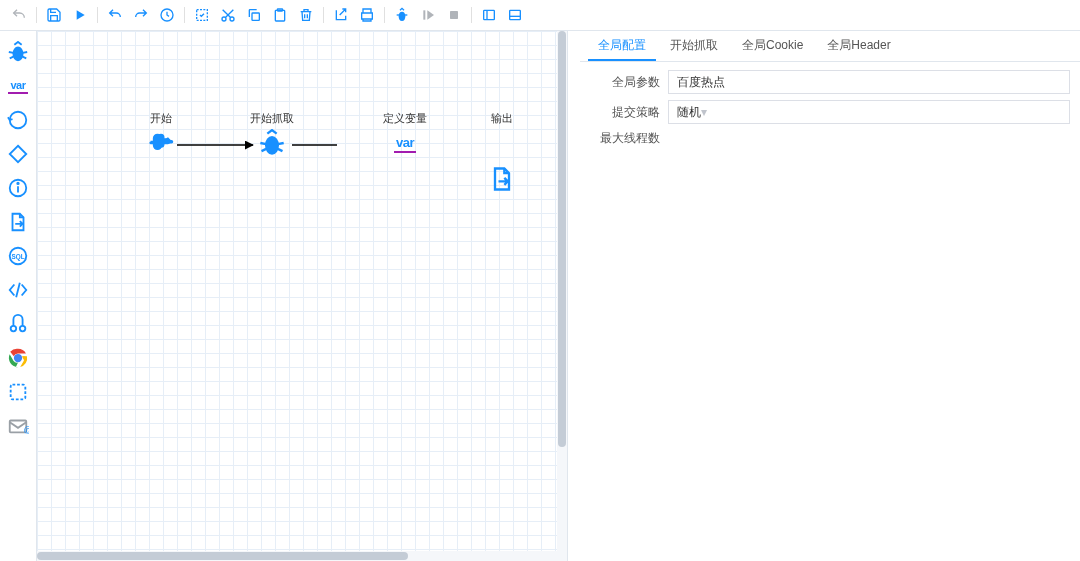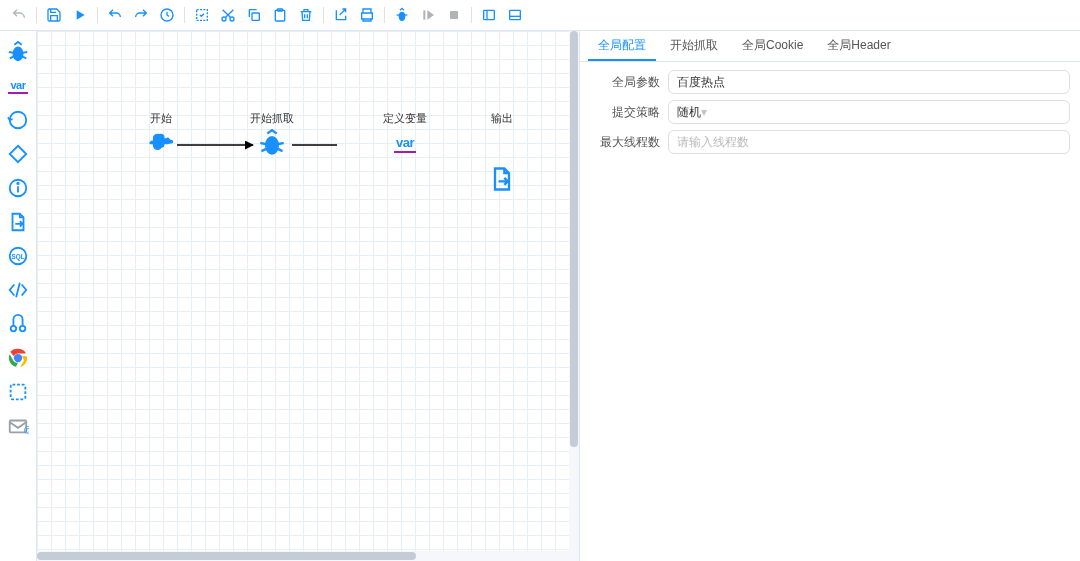--- a/index.html
+++ b/index.html
@@ -129,20 +129,21 @@
     pointer-events: none;
   }
 
   
   .config {
     width: 500px;
     border-left: 1px solid #e0e6ed;
     display: flex;
     flex-direction: column;
     background: #fff;
+    padding-left: 12px;
   }
   .tabs {
     display: flex;
     align-items: flex-end;
     height: 30px;
     padding: 0 8px;
     border-bottom: 1px solid #e0e6ed;
   }
   .tab {
     font-size: 12px;
@@ -173,21 +174,21 @@
   }
   .form-row .control {
     flex: 1;
   }
   .form-input, .form-select {
     width: 100%;
     box-sizing: border-box;
     height: 24px;
     padding: 2px 8px;
     border: 1px solid #dcdfe6;
-    border-radius: 6px;
+    border-radius: 0;
     font-size: 12px;
     font-family: inherit;
     color: #333;
     background: #fff;
   }
   .form-input::placeholder { color: #bbb; }
   .form-select {
     display: flex;
     align-items: center;
     cursor: pointer;
@@ -487,20 +488,17 @@
           <label>提交策略</label>
           <div class="control">
             <div class="form-select">
               <span>随机</span>
               <span class="sel-caret">▾</span>
             </div>
           </div>
         </div>
         <div class="form-row">
           <label>最大线程数</label>
-          <div class="control">
-            <input class="form-input" type="text" placeholder="请输入线程数" style="">
-          </div>
         </div>
       </div>
     </div>
   </div>
 </div>
 
 </body></html>

